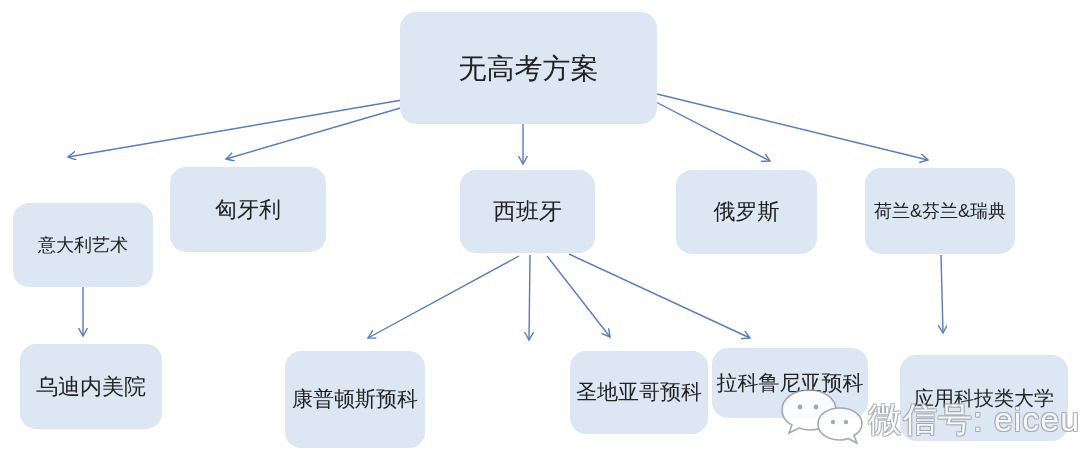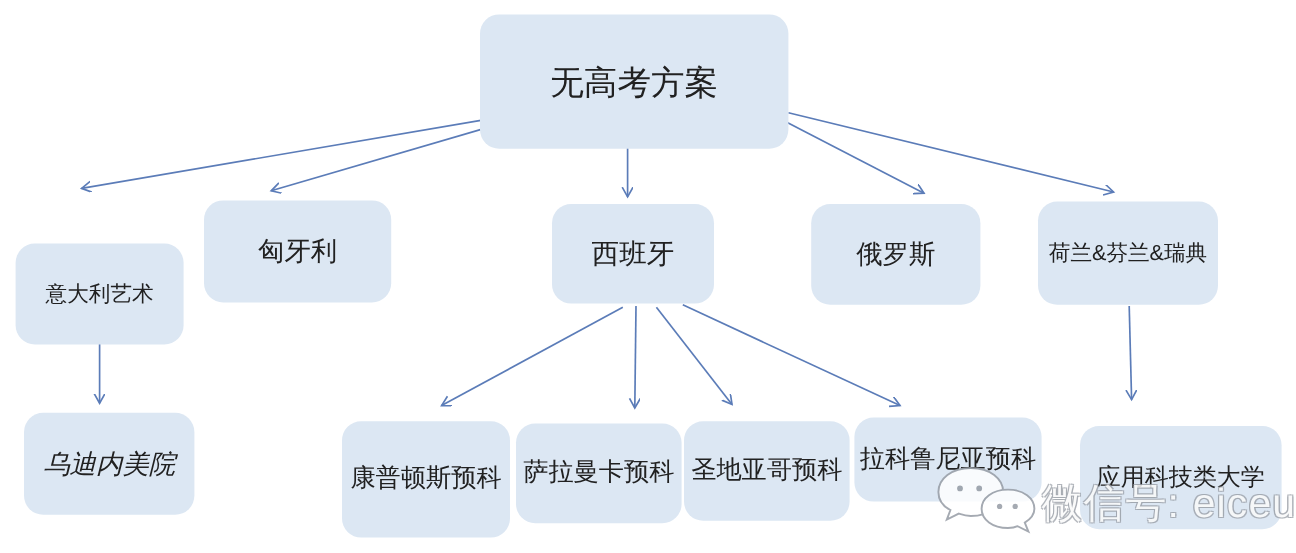--- a/index.html
+++ b/index.html
@@ -33,21 +33,21 @@
     color: #212121;
     line-height: 1.25;
     box-sizing: border-box;
   }
   .node-root       { left: 400px; top: 12px;  width: 257px; height: 112px; font-size: 28px; }
   .node-italy      { left: 13px;  top: 166px; width: 140px; height: 84px; font-size: 18px; margin-top: 37px; }
   .node-hungary    { left: 170px; top: 167px; width: 156px; height: 85px; font-size: 22px; }
   .node-spain      { left: 460px; top: 170px; width: 135px; height: 83px; font-size: 23px; }
   .node-russia     { left: 676px; top: 170px; width: 141px; height: 84px; font-size: 22px; }
   .node-nordics    { left: 865px; top: 168px; width: 150px; height: 86px; font-size: 18px; padding: 0 0; }
-  .node-udine      { left: 20px;  top: 344px; width: 142px; height: 85px; font-size: 22px; font-style: italic; }
+  .node-udine      { left: 20px;  top: 344px; width: 142px; height: 85px; font-size: 22px; }
   .node-complutense{ left: 285px; top: 351px; width: 140px; height: 97px; font-size: 21px; }
   .node-salamanca  { left: 430px; top: 353px; width: 138px; height: 83px; font-size: 21px; }
   .node-santiago   { left: 570px; top: 351px; width: 138px; height: 83px; font-size: 21px; }
   .node-lacoruna   { left: 712px; top: 348px; width: 156px; height: 70px; font-size: 21px; }
   .node-applied    { left: 900px; top: 343px; width: 168px; height: 86px; font-size: 20px; margin-top: 12px; }
 
   .watermark {
     position: absolute;
     left: 778px;
     top: 386px;
@@ -104,21 +104,20 @@
   <div class="node node-russia">俄罗斯</div>
 
   <div class="node node-spain">西班牙</div>
 
   <div class="node node-nordics">荷兰&amp;芬兰&amp;瑞典</div>
 
   <div class="node node-udine">乌迪内美院</div>
 
   <div class="node node-complutense">康普顿斯预科</div>
 
-  <div class="node node-salamanca">萨拉曼卡预科</div>
 
   <div class="node node-santiago">圣地亚哥预科</div>
 
   <div class="node node-lacoruna">拉科鲁尼亚预科</div>
 
   <div class="node node-applied">应用科技类大学</div>
 
   <div class="watermark">
     <svg width="88" height="68" viewBox="0 0 88 68">
       <g stroke="#969ca5" stroke-width="1.6">

